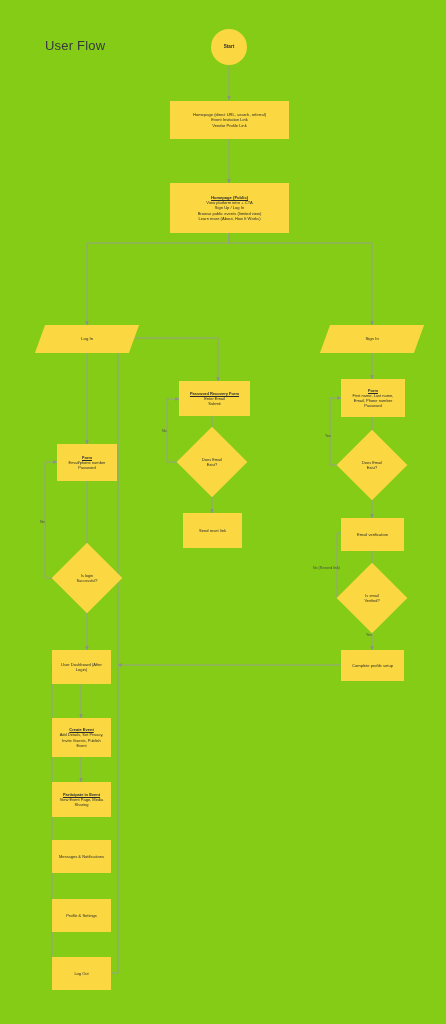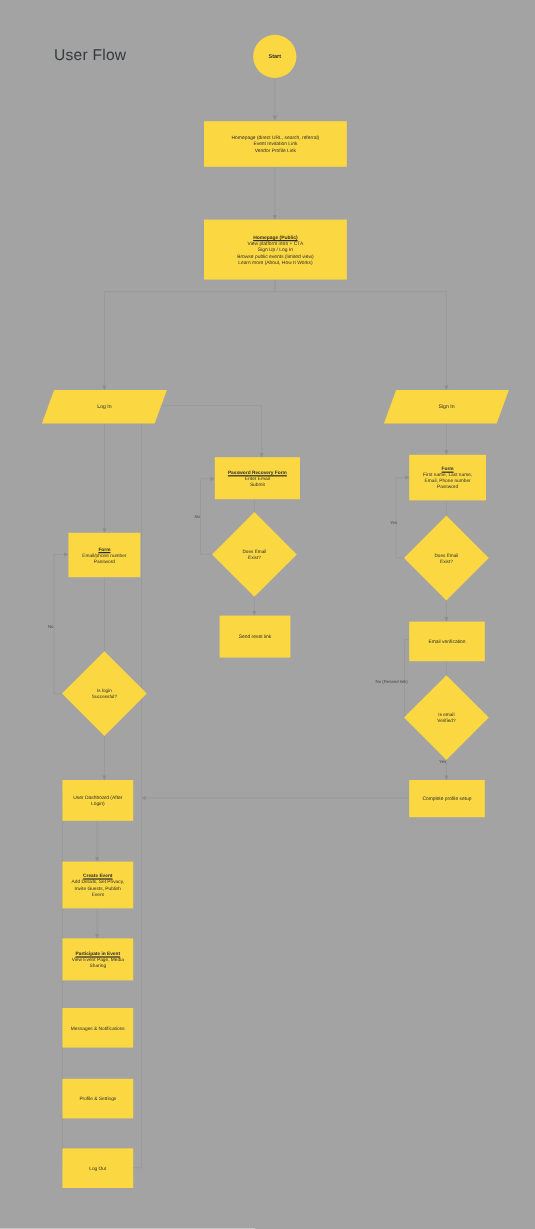--- a/index.html
+++ b/index.html
@@ -7,21 +7,21 @@
     padding: 0;
     background: #ffffff;
   }
   body {
     font-family: "Liberation Sans", sans-serif;
   }
   #canvas {
     position: relative;
     width: 446px;
     height: 1024px;
-    background: #a3a3a3;
+    background: #84cc16;
     overflow: hidden;
   }
   #edges {
     position: absolute;
     left: 0;
     top: 0;
     width: 446px;
     height: 1024px;
     pointer-events: none;
   }

